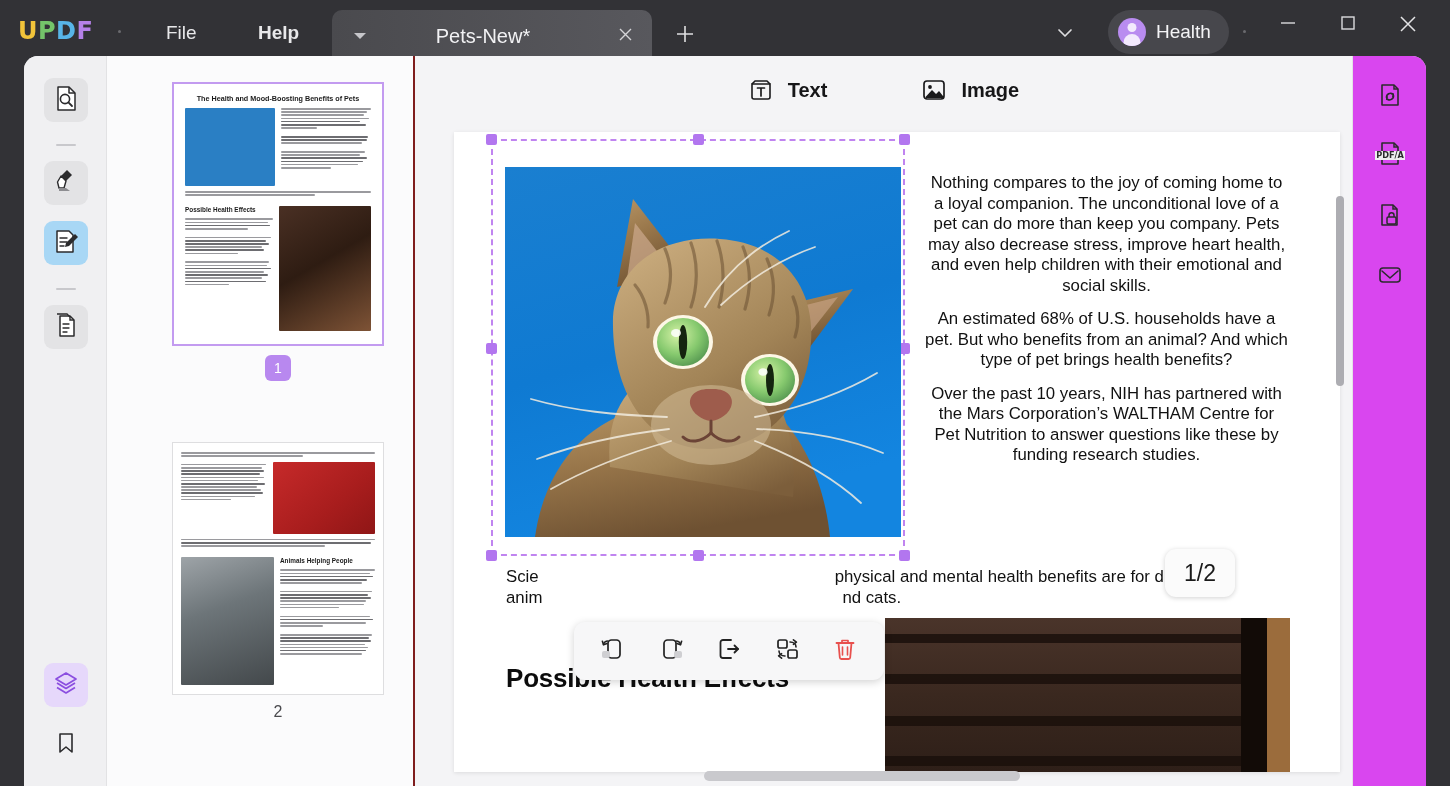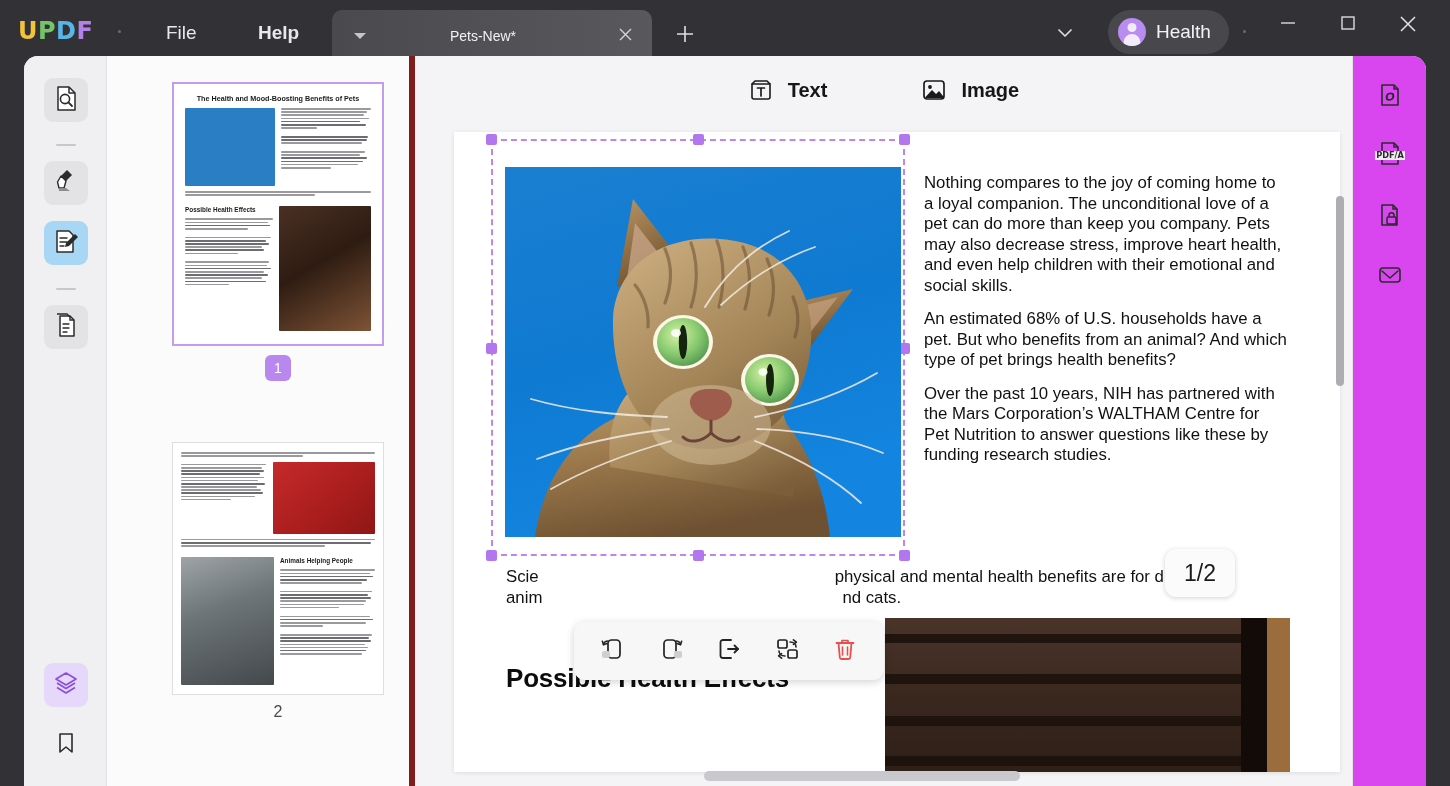--- a/index.html
+++ b/index.html
@@ -60,21 +60,21 @@
     transform: translateY(-50%);
     width: 0; height: 0;
     border-left: 6px solid transparent;
     border-right: 6px solid transparent;
     border-top: 6px solid #c6c6ca;
   }
   .tab-title {
     flex: 1;
     text-align: center;
     color: #f2f2f4;
-    font-size: 14px;
+    font-size: 20px;
     padding-left: 10px;
     padding-right: 28px;
   }
   .tab-close {
     position: absolute; right: 16px; top: 50%;
     transform: translateY(-50%);
     width: 22px; height: 22px;
     color: #d5d5d8;
     font-size: 19px;
     line-height: 22px;
@@ -199,21 +199,21 @@
     background: #c8c8cc;
     border-radius: 1px;
   }
 
   
   .thumbpanel {
     position: absolute;
     left: 83px; top: 0;
     width: 308px; height: 730px;
     background: #fbfbfc;
-    border-right: 6px solid #7f1d1d;
+    border-right: 2px solid #7f1d1d;
     overflow: hidden;
   }
   .thumb-wrap {
     position: absolute;
     left: 65px;
     width: 212px;
   }
   .thumb-page {
     width: 212px;
     background: #fff;
@@ -307,21 +307,21 @@
 
   .doc-col-right {
     position: absolute;
     left: 470px; top: 41px;
     width: 365px;
     font-family: "Liberation Sans", sans-serif;
     font-size: 16.8px;
     line-height: 20.5px;
     color: #111;
   }
-  .doc-col-right p { margin-bottom: 13px; }
+  .doc-col-right p { margin-bottom: 13px; text-align: center; }
 
   
   .sel-box {
     position: absolute;
     left: 37px; top: 7px;
     width: 414px; height: 417px;
     border: 2px dashed #c084f0;
   }
   .handle {
     position: absolute;

